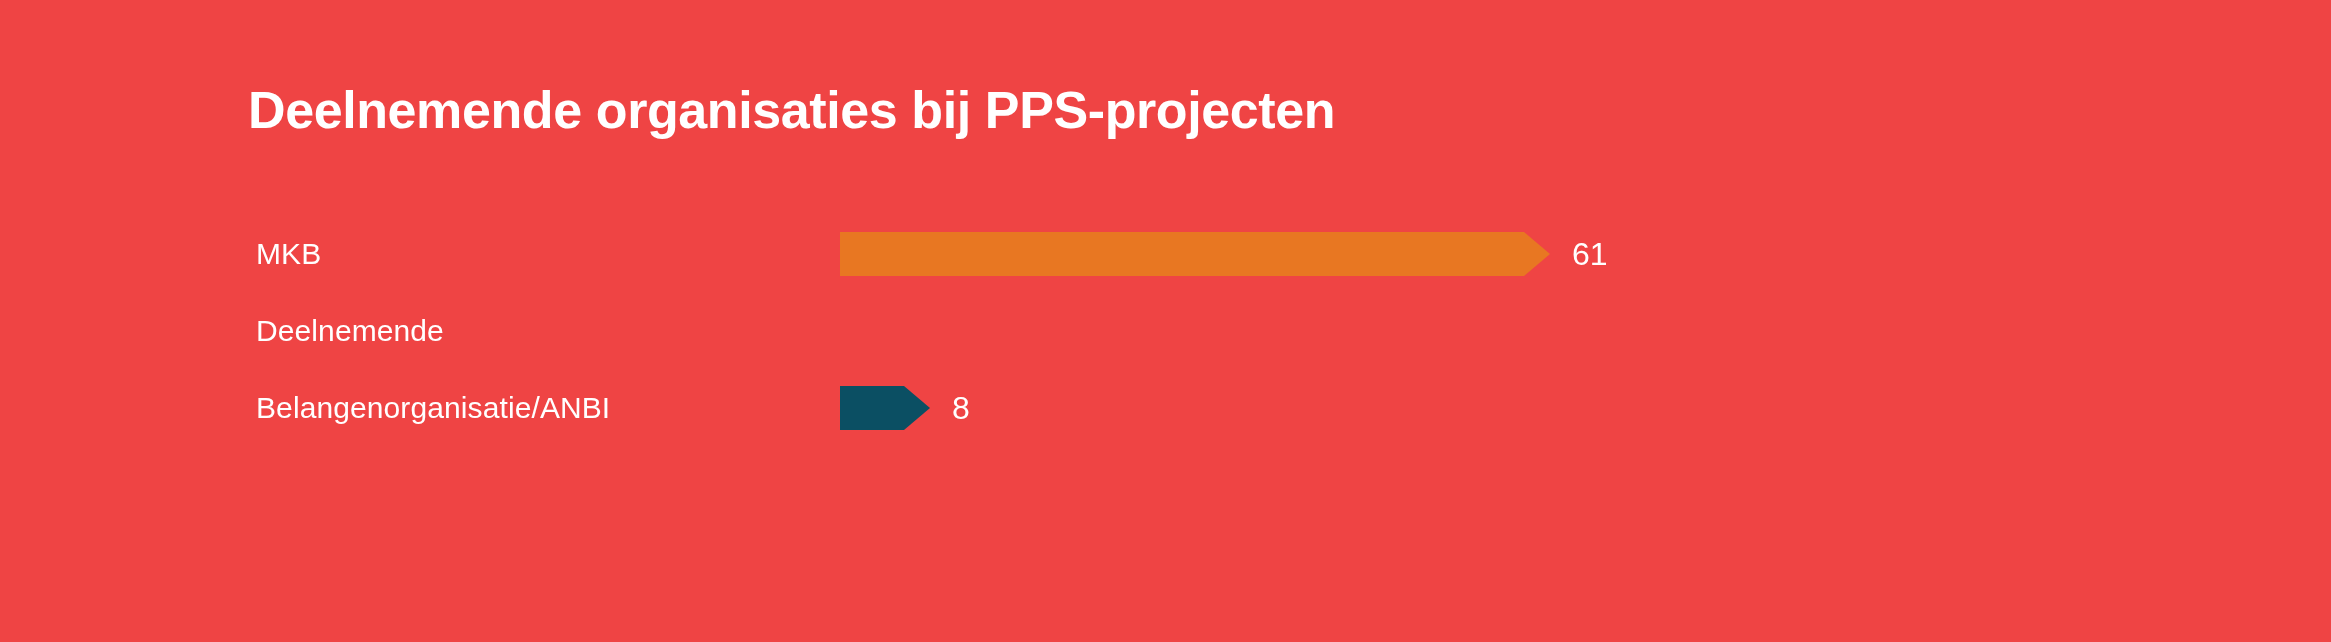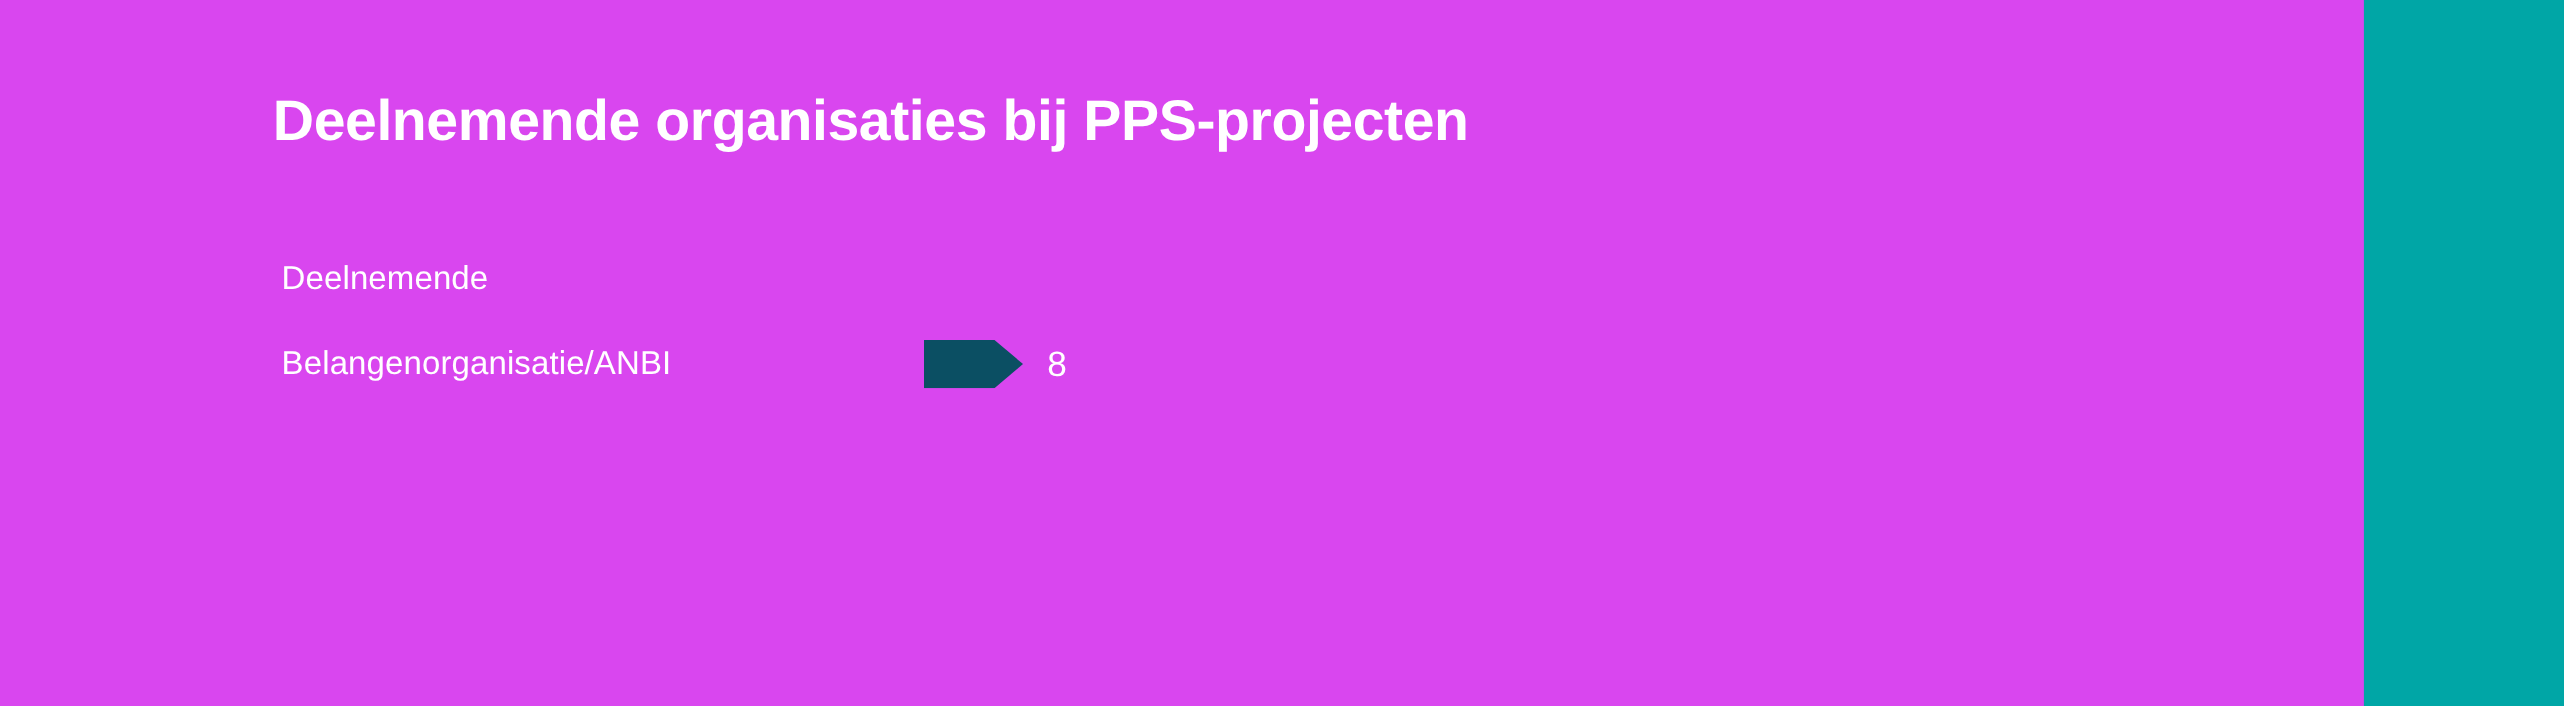--- a/index.html
+++ b/index.html
@@ -8,23 +8,23 @@
   }
   body {
     width: 2331px;
     height: 642px;
     background: #00a6a6;
     font-family: "Liberation Sans", sans-serif;
     overflow: hidden;
   }
   .chart-root {
     position: relative;
-    width: 2149px;
+    width: 2331px;
     height: 642px;
-    background: #d946ef;
+    background: #ef4444;
     box-sizing: border-box;
   }
   .chart-title {
     position: absolute;
     left: 248px;
     top: 82px;
     font-size: 52px;
     font-weight: 700;
     color: #ffffff;
     letter-spacing: -0.4px;
@@ -77,20 +77,29 @@
 </style>
 </head>
 <body>
 
 <div class="chart-root">
 
   <div class="chart-title">Deelnemende organisaties bij PPS-projecten</div>
 
   <div class="bars-area">
 
+    <div class="bar-row">
+      <div class="bar-label">MKB</div>
+      <div class="bar-track">
+        <svg class="bar-shape" width="710" height="44" viewBox="0 0 710 44" preserveAspectRatio="none">
+          <polygon points="0,0 684,0 710,22 684,44 0,44" fill="#e87722"></polygon>
+        </svg>
+        <span class="bar-value">61</span>
+      </div>
+    </div>
 
     <div class="bar-row">
       <div class="bar-label">Deelnemende</div>
     </div>
 
     <div class="bar-row">
       <div class="bar-label">Belangenorganisatie/ANBI</div>
       <div class="bar-track">
         <svg class="bar-shape" width="90" height="44" viewBox="0 0 90 44" preserveAspectRatio="none">
           <polygon points="0,0 64,0 90,22 64,44 0,44" fill="#0b4f63"></polygon>

